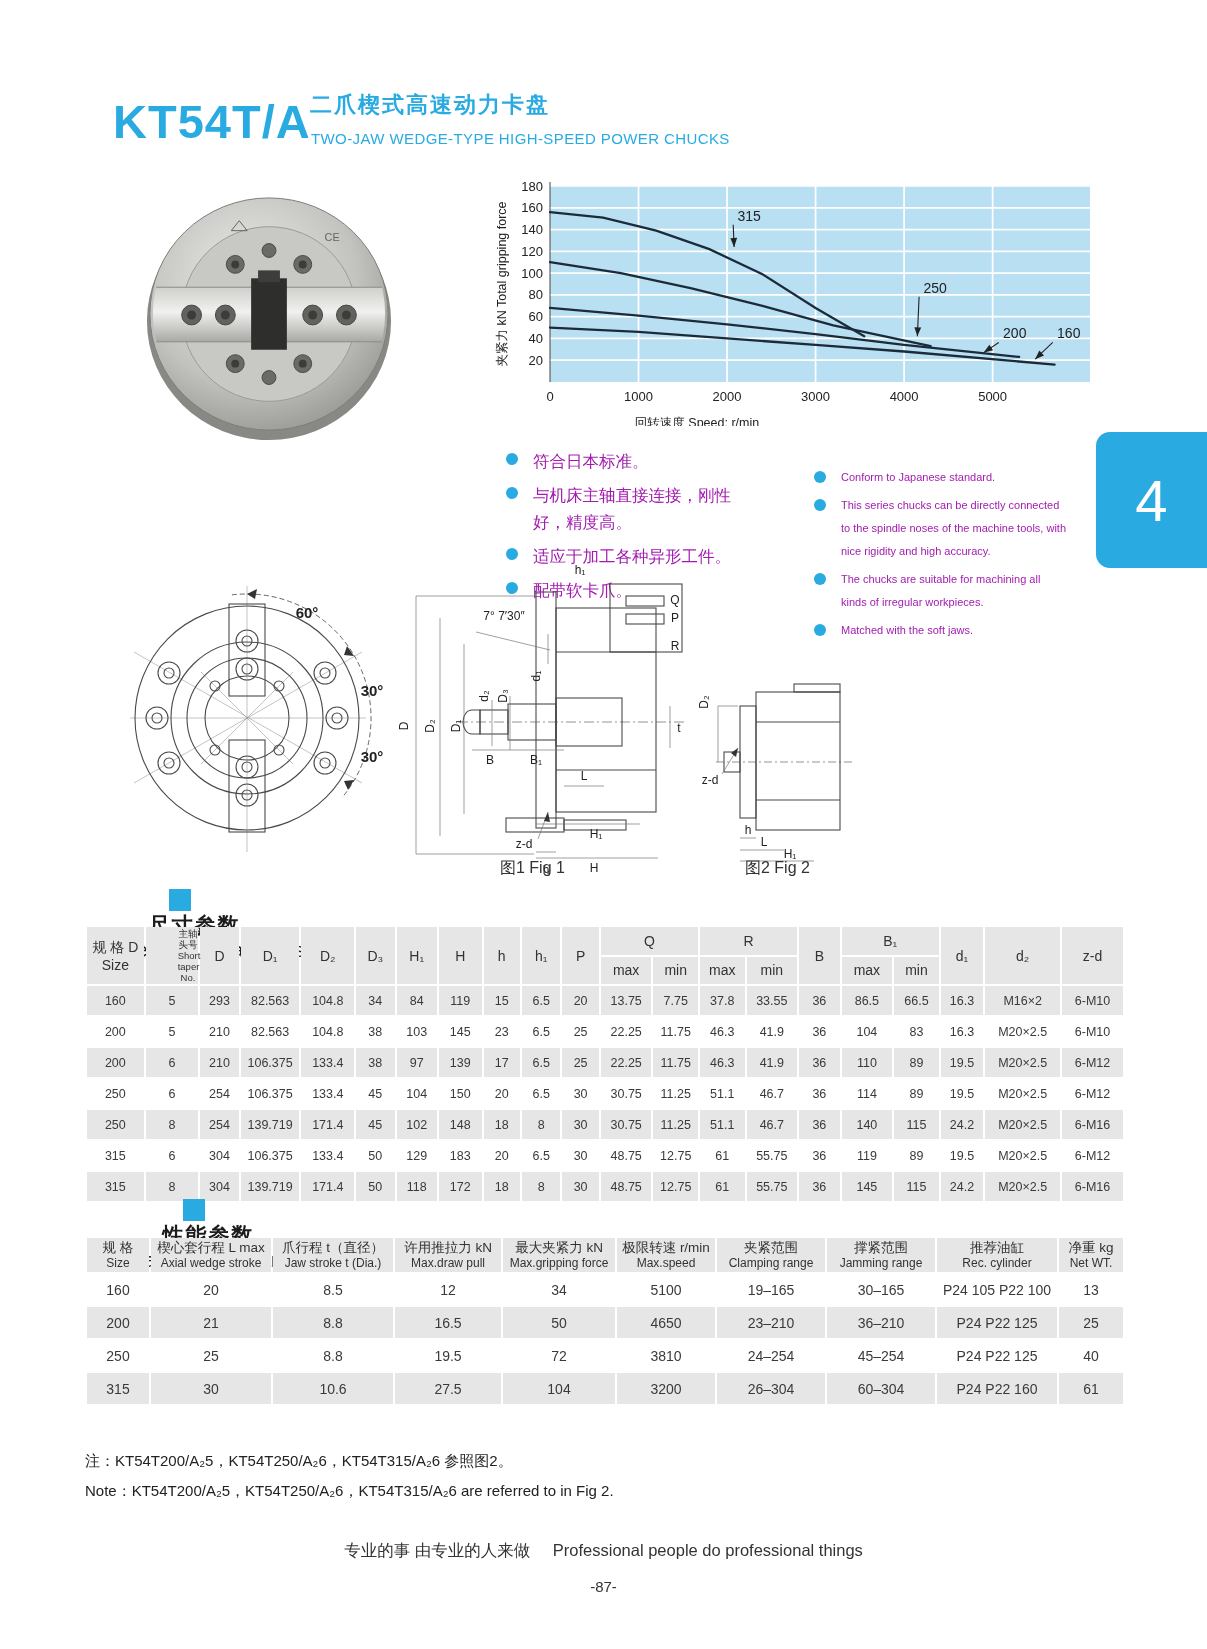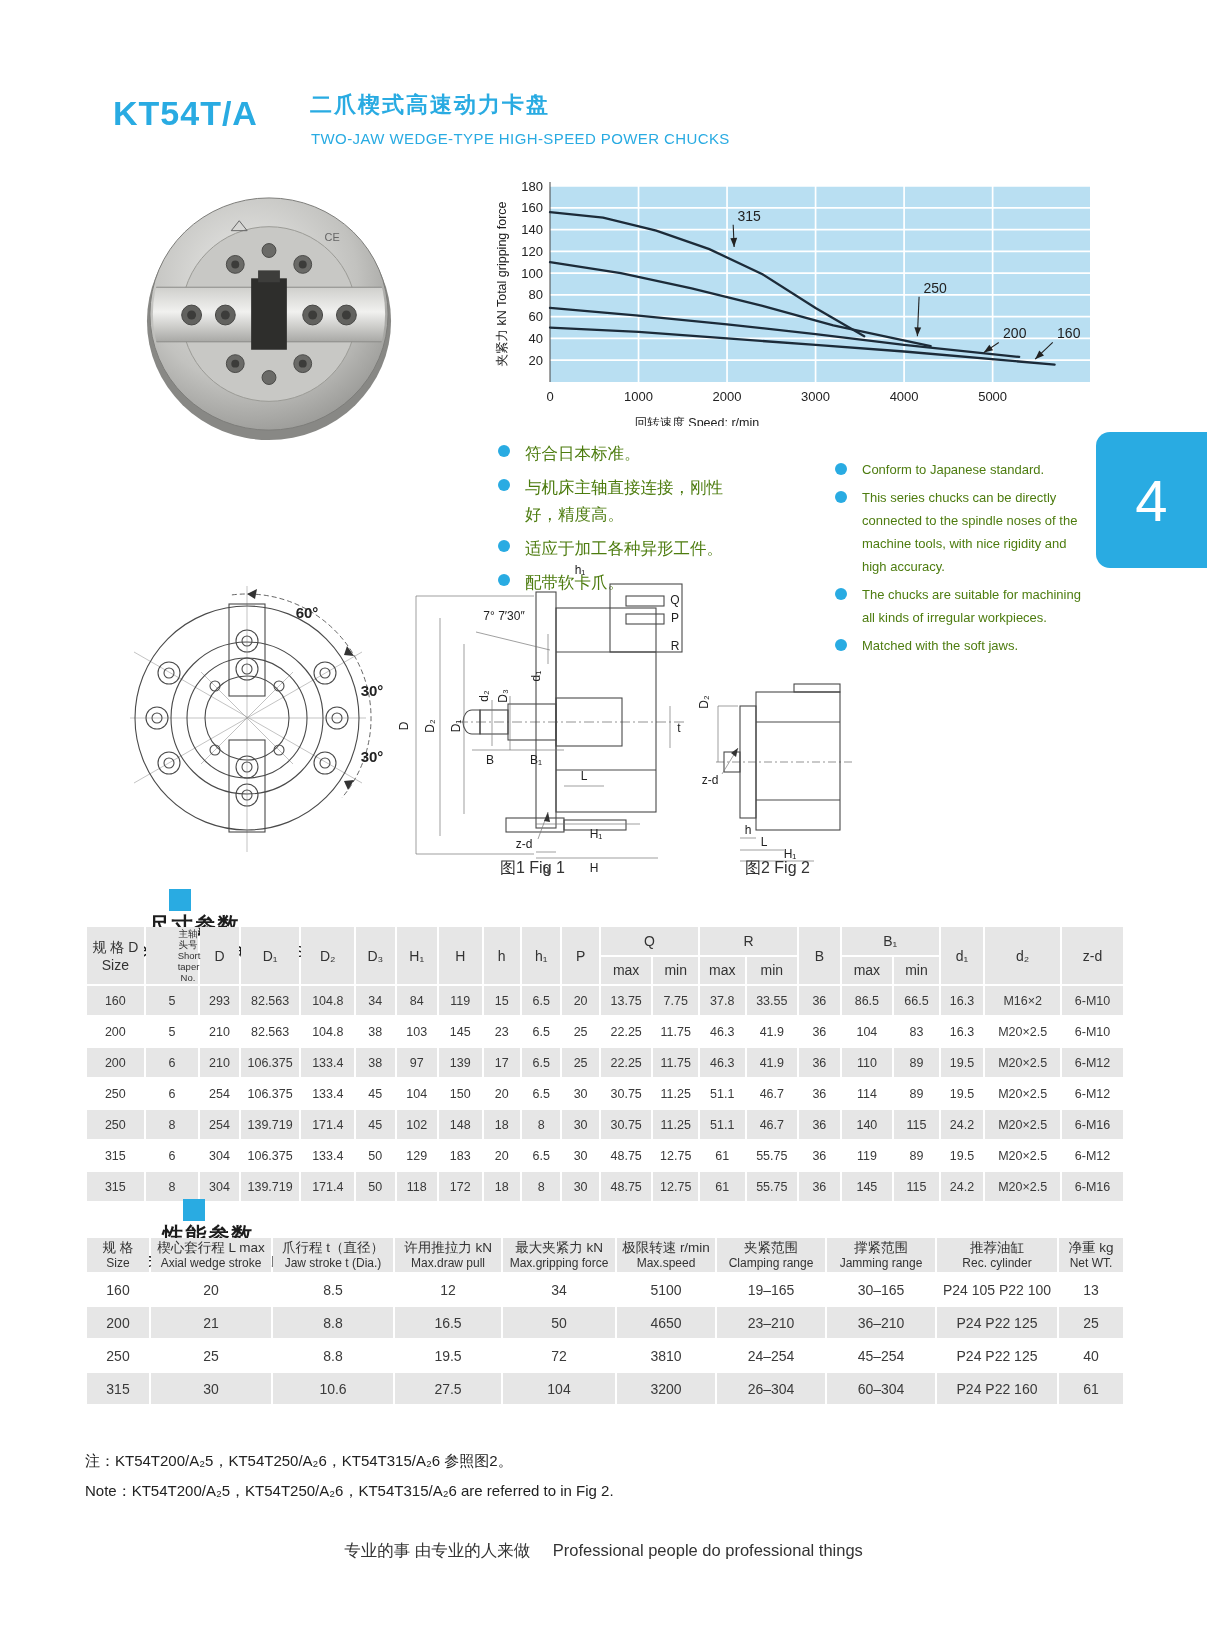--- a/index.html
+++ b/index.html
@@ -1,31 +1,31 @@
 <!DOCTYPE html>
 <html style="--accent: #29abe2;"><head>
 <meta charset="utf-8">
 <style>
   html,body{margin:0;padding:0;}
   body{width:1207px;height:1649px;background:#fff;font-family:"Liberation Sans","DejaVu Sans",sans-serif;position:relative;overflow:hidden;}
   .page{position:absolute;inset:0;}
-  .model{position:absolute;left:113px;top:94px;font-size:34px;font-weight:bold;color:var(--accent);letter-spacing:1px;}
+  .model{position:absolute;left:113px;top:94px;font-size:47px;font-weight:bold;color:var(--accent);letter-spacing:1px;}
   .title-zh{position:absolute;left:310px;top:90px;font-size:22px;font-weight:bold;color:var(--accent);letter-spacing:2px;}
   .title-en{position:absolute;left:311px;top:130px;font-size:15px;color:var(--accent);letter-spacing:.4px;}
   .photo{position:absolute;left:140px;top:188px;width:258px;height:258px;}
   .chart{position:absolute;left:492px;top:176px;width:610px;height:250px;}
   .chart .tick{font-size:13px;fill:#222;}
   .chart .slabel{font-size:14px;fill:#222;}
   .chart .axis-label{font-size:12.5px;fill:#222;}
-  .features{list-style:none;margin:0;padding:0;position:absolute;color:#4d7c0f;}
+  .features{list-style:none;margin:8px;padding:0;position:absolute;color:#a21caf;}
   .features li{position:relative;padding-left:27px;}
   .features .dot{position:absolute;left:0;top:5px;width:12px;height:12px;border-radius:50%;background:var(--accent);}
   .features.zh{left:498px;top:440px;width:250px;font-size:16.5px;line-height:27px;}
   .features.zh li{margin-bottom:7px;}
-  .features.en{left:835px;top:458px;width:254px;font-size:13px;line-height:23px;}
+  .features.en{left:806px;top:458px;width:254px;font-size:11px;line-height:23px;}
   .features.en li{margin-bottom:5px;}
   .side-tab{position:absolute;left:1096px;top:432px;width:111px;height:136px;background:var(--accent);border-radius:14px 0 0 14px;display:flex;align-items:center;justify-content:center;color:#fff;font-size:58px;}
   .fig-svg{position:absolute;}
   .front-view{left:122px;top:556px;width:285px;height:315px;}
   .fig1{left:388px;top:556px;width:305px;height:335px;}
   .fig2{left:694px;top:678px;width:175px;height:190px;}
   .fig-svg text{font-size:12px;fill:#222;}
   .fig-svg .ang{font-size:15px;font-weight:bold;}
   .caption{position:absolute;font-size:16px;color:#333;}
   .cap1{left:500px;top:858px;}
@@ -673,14 +673,15 @@
       </tbody>
   </table>
 
   <div class="note n1">注：KT54T200/A₂5，KT54T250/A₂6，KT54T315/A₂6 参照图2。</div>
   <div class="note n2">Note：KT54T200/A₂5，KT54T250/A₂6，KT54T315/A₂6 are referred to in Fig 2.</div>
 
   <div class="footer">
     <span>专业的事  由专业的人来做</span>
     <span>Professional people do professional things</span>
   </div>
+  <div class="page-num">-87-</div>
 
 </div>
 
 </body></html>

